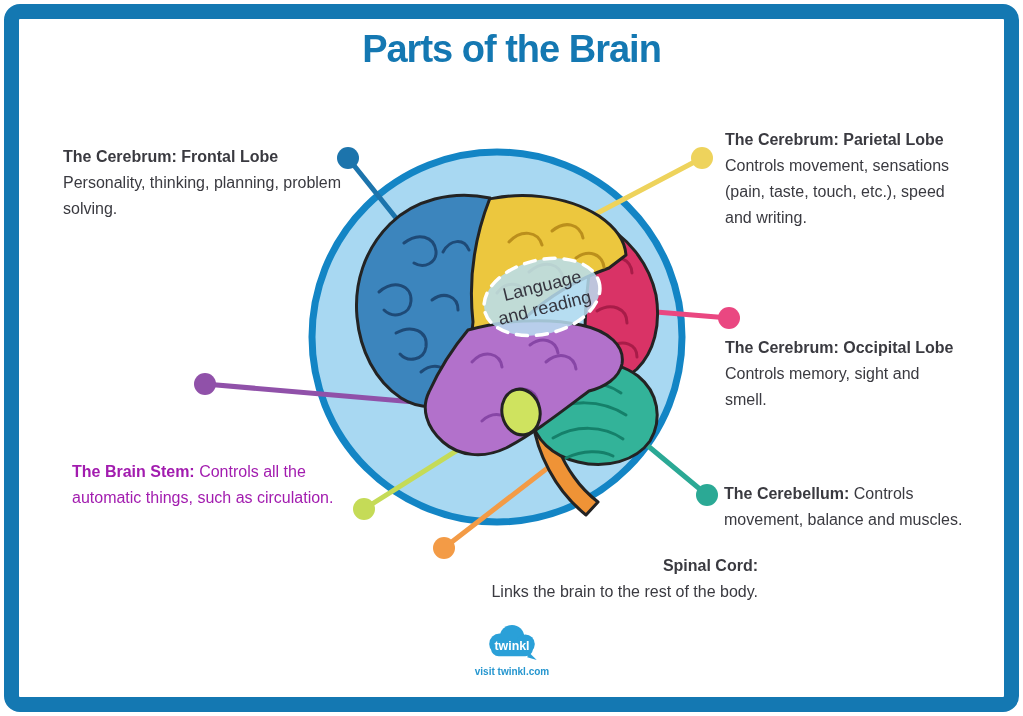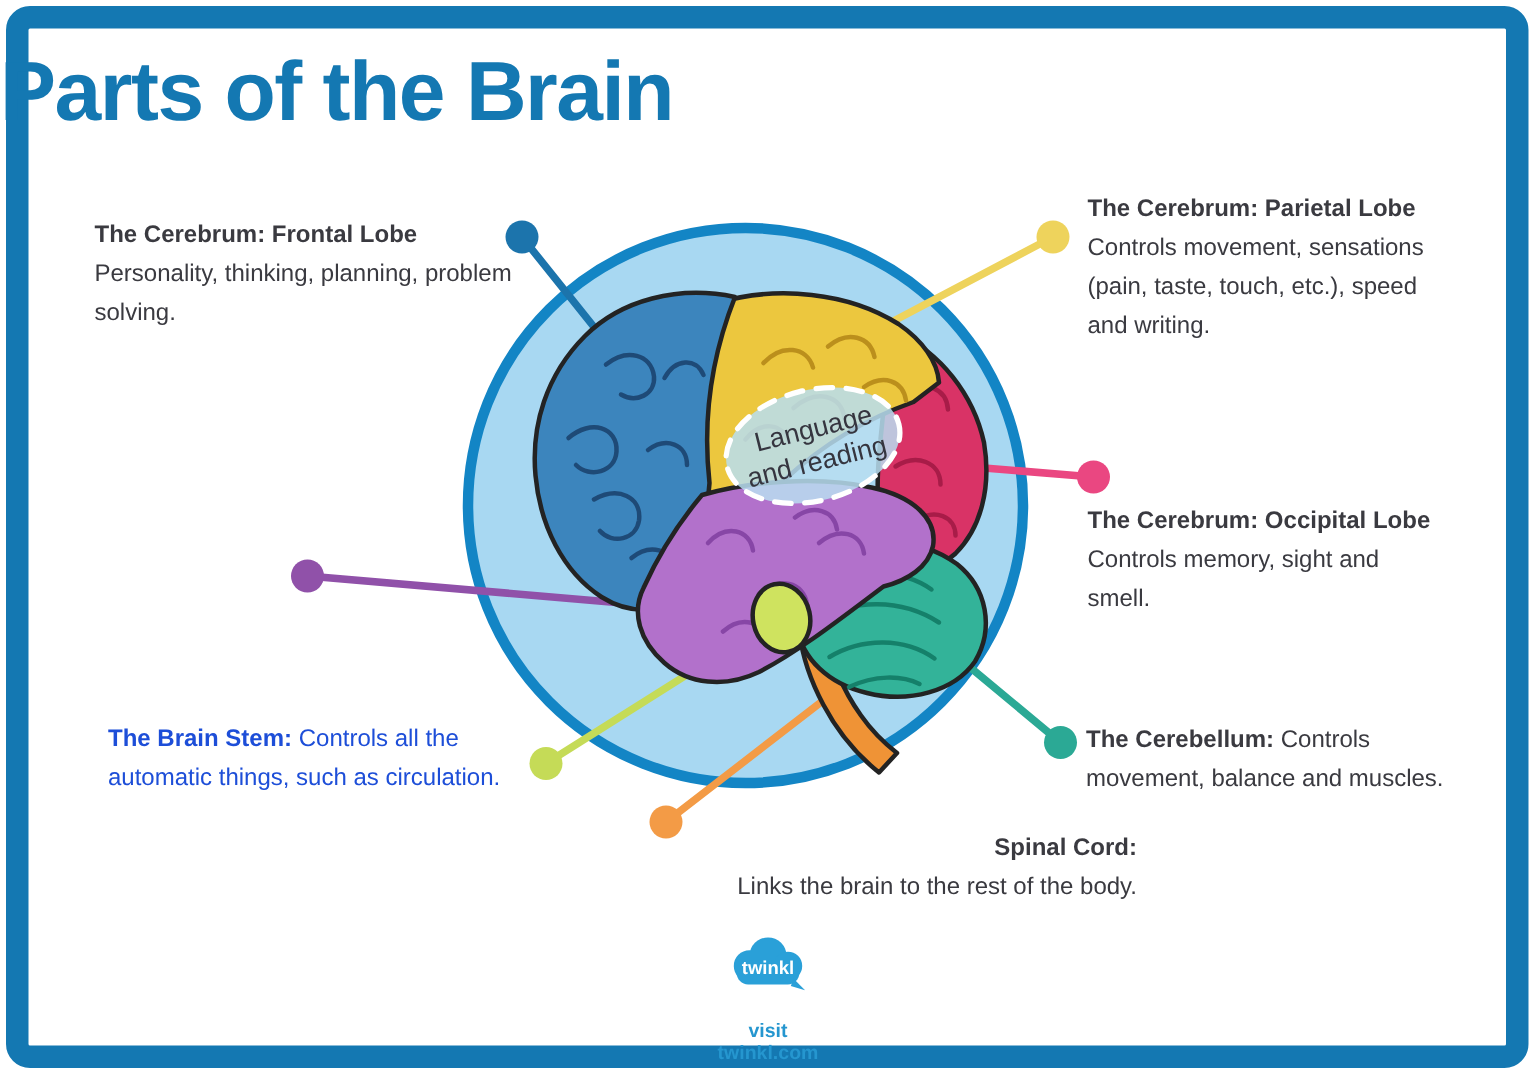--- a/index.html
+++ b/index.html
@@ -1,26 +1,26 @@
 <!DOCTYPE html>
 <html><head>
 <meta charset="utf-8">
 <style>
   html,body{margin:0;padding:0;background:#ffffff;}
   body{width:1023px;height:716px;font-family:"Liberation Sans",sans-serif;}
   .poster{position:relative;width:1023px;height:716px;background:#fff;overflow:hidden;}
   .frame{position:absolute;left:4px;top:4px;right:4px;bottom:4px;border:15px solid #1478b2;border-radius:16px;}
-  .title{position:absolute;top:28px;left:0;width:100%;font-size:56px;font-weight:bold;letter-spacing:-1px;}
+  .title{position:absolute;top:28px;left:0;width:100%;text-align:center;font-size:38px;font-weight:bold;letter-spacing:-1px;}
   .svg-layer{position:absolute;left:0;top:0;width:1023px;height:716px;}
   .label{position:absolute;font-size:16px;line-height:26px;color:#3a3a40;}
   .label b{font-weight:bold;}
   .label.centered{text-align:right;}
   .label.centered b{display:block;}
   .logo{position:absolute;left:472px;top:624px;width:80px;text-align:center;}
-  .logo .tagline{font-size:13px;font-weight:bold;margin-top:12px;}
+  .logo .tagline{font-size:10px;font-weight:bold;margin-top:0px;}
   svg text.oval-text{font-size:18px;}
 </style>
 </head>
 <body>
 
 <div class="poster">
 
   <div class="frame" style="border-color: rgb(20, 120, 178);"></div>
 
   <div class="title" style="color: rgb(20, 120, 178);">Parts of the Brain</div>
@@ -115,21 +115,21 @@
       <circle cx="707" cy="495" r="11" fill="#2ba995"></circle>
     </g>
   </svg>
 
   <div class="label" style="left: 63px; top: 144px; width: 300px; color: rgb(58, 58, 64);">
     <b>The Cerebrum: Frontal Lobe</b>
     <span>Personality, thinking, planning, problem solving.</span>
   </div>
 
 
-  <div class="label" style="left: 72px; top: 480px; width: 292px; color: #1d4ed8;">
+  <div class="label" style="left: 72px; top: 459px; width: 292px; color: #a21caf;">
     <b>The Brain Stem:</b>
     <span>Controls all the automatic things, such as circulation.</span>
   </div>
 
   <div class="label" style="left: 725px; top: 127px; width: 240px; color: rgb(58, 58, 64);">
     <b>The Cerebrum: Parietal Lobe</b>
     <span>Controls movement, sensations (pain, taste, touch, etc.), speed and writing.</span>
   </div>
 
   <div class="label" style="left: 724px; top: 481px; width: 252px; color: rgb(58, 58, 64);">

